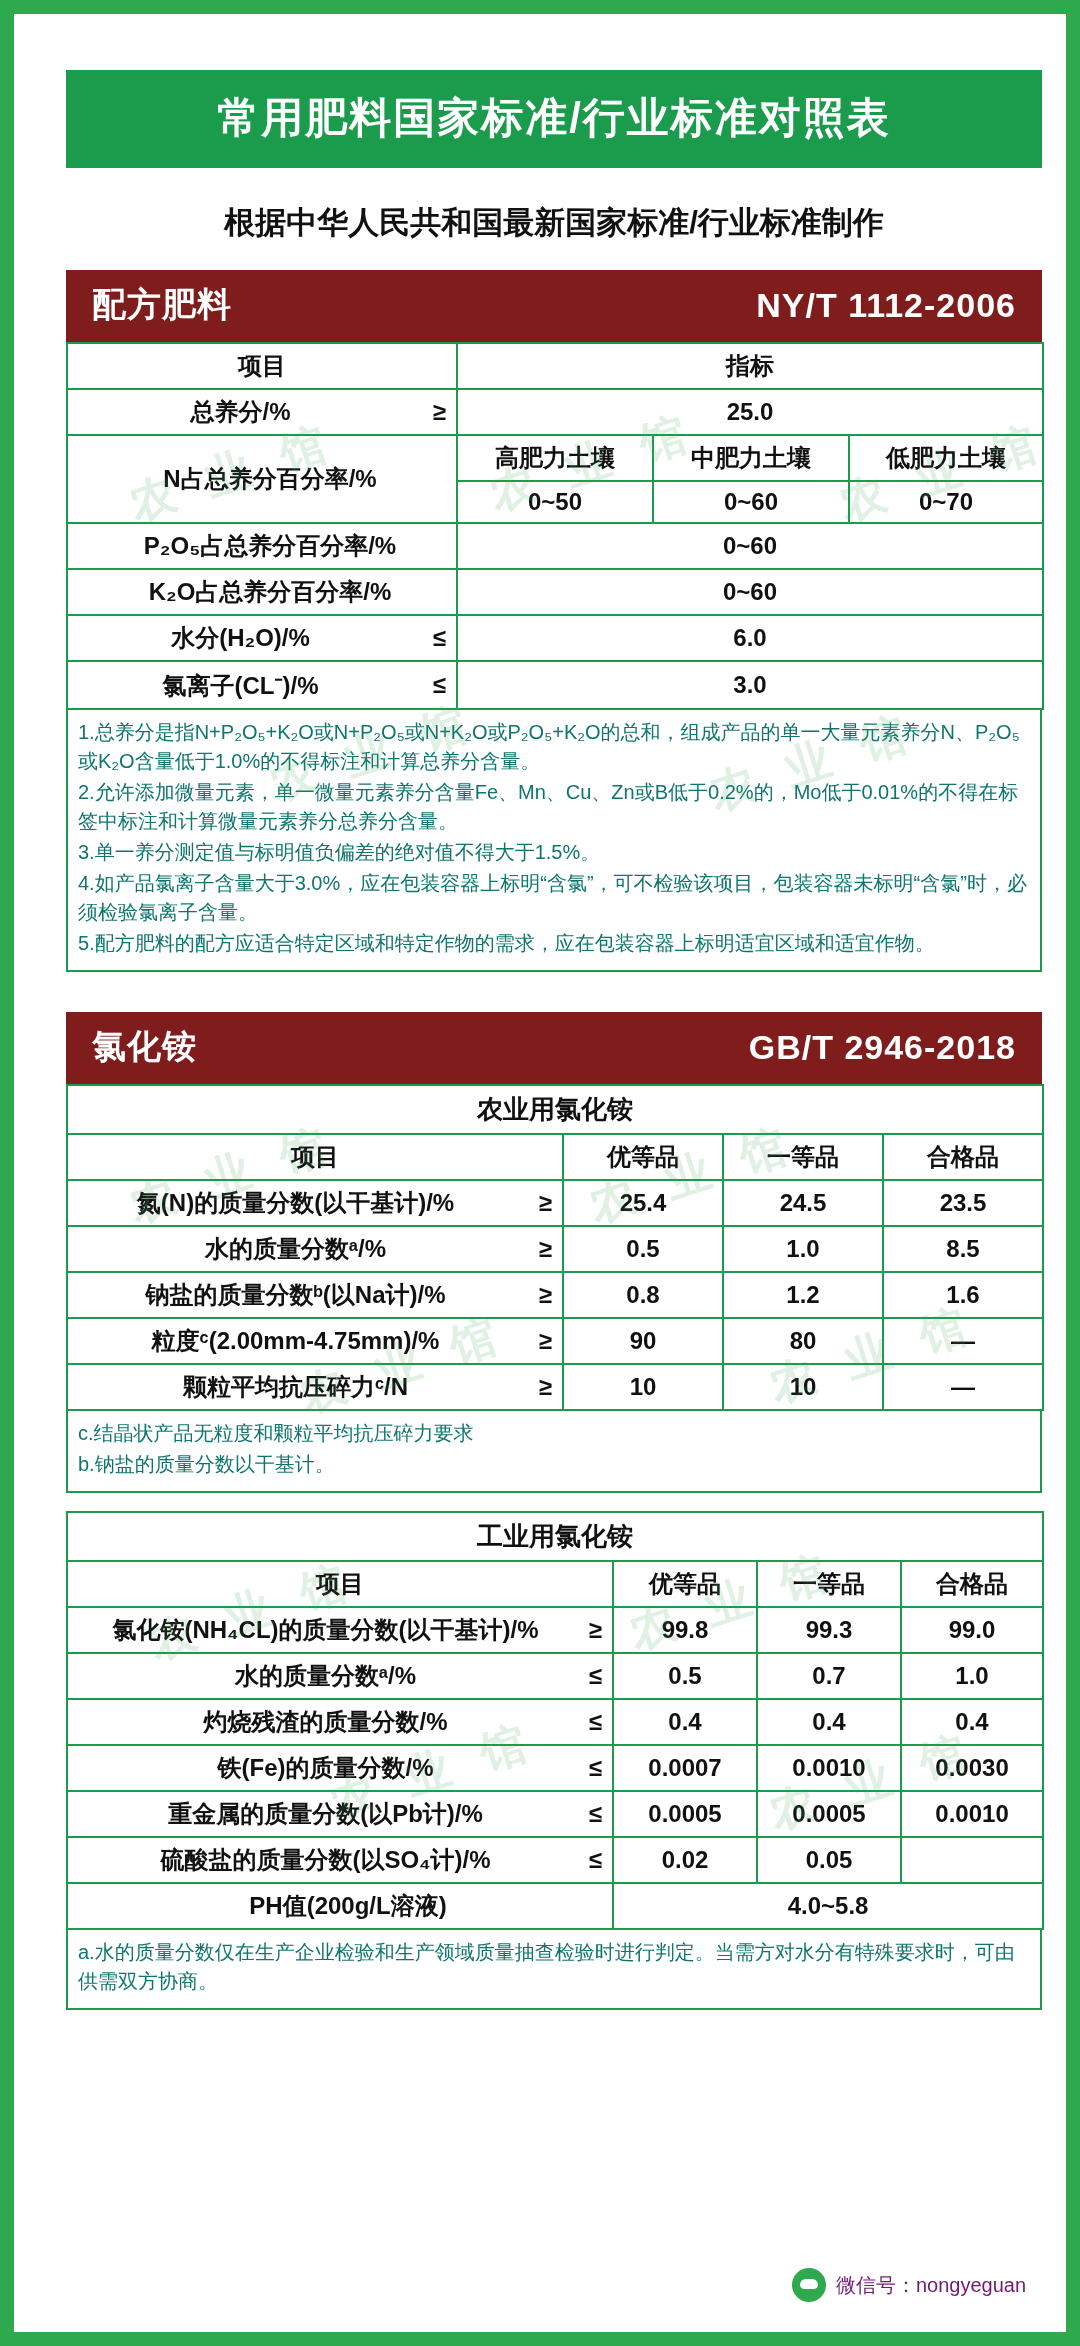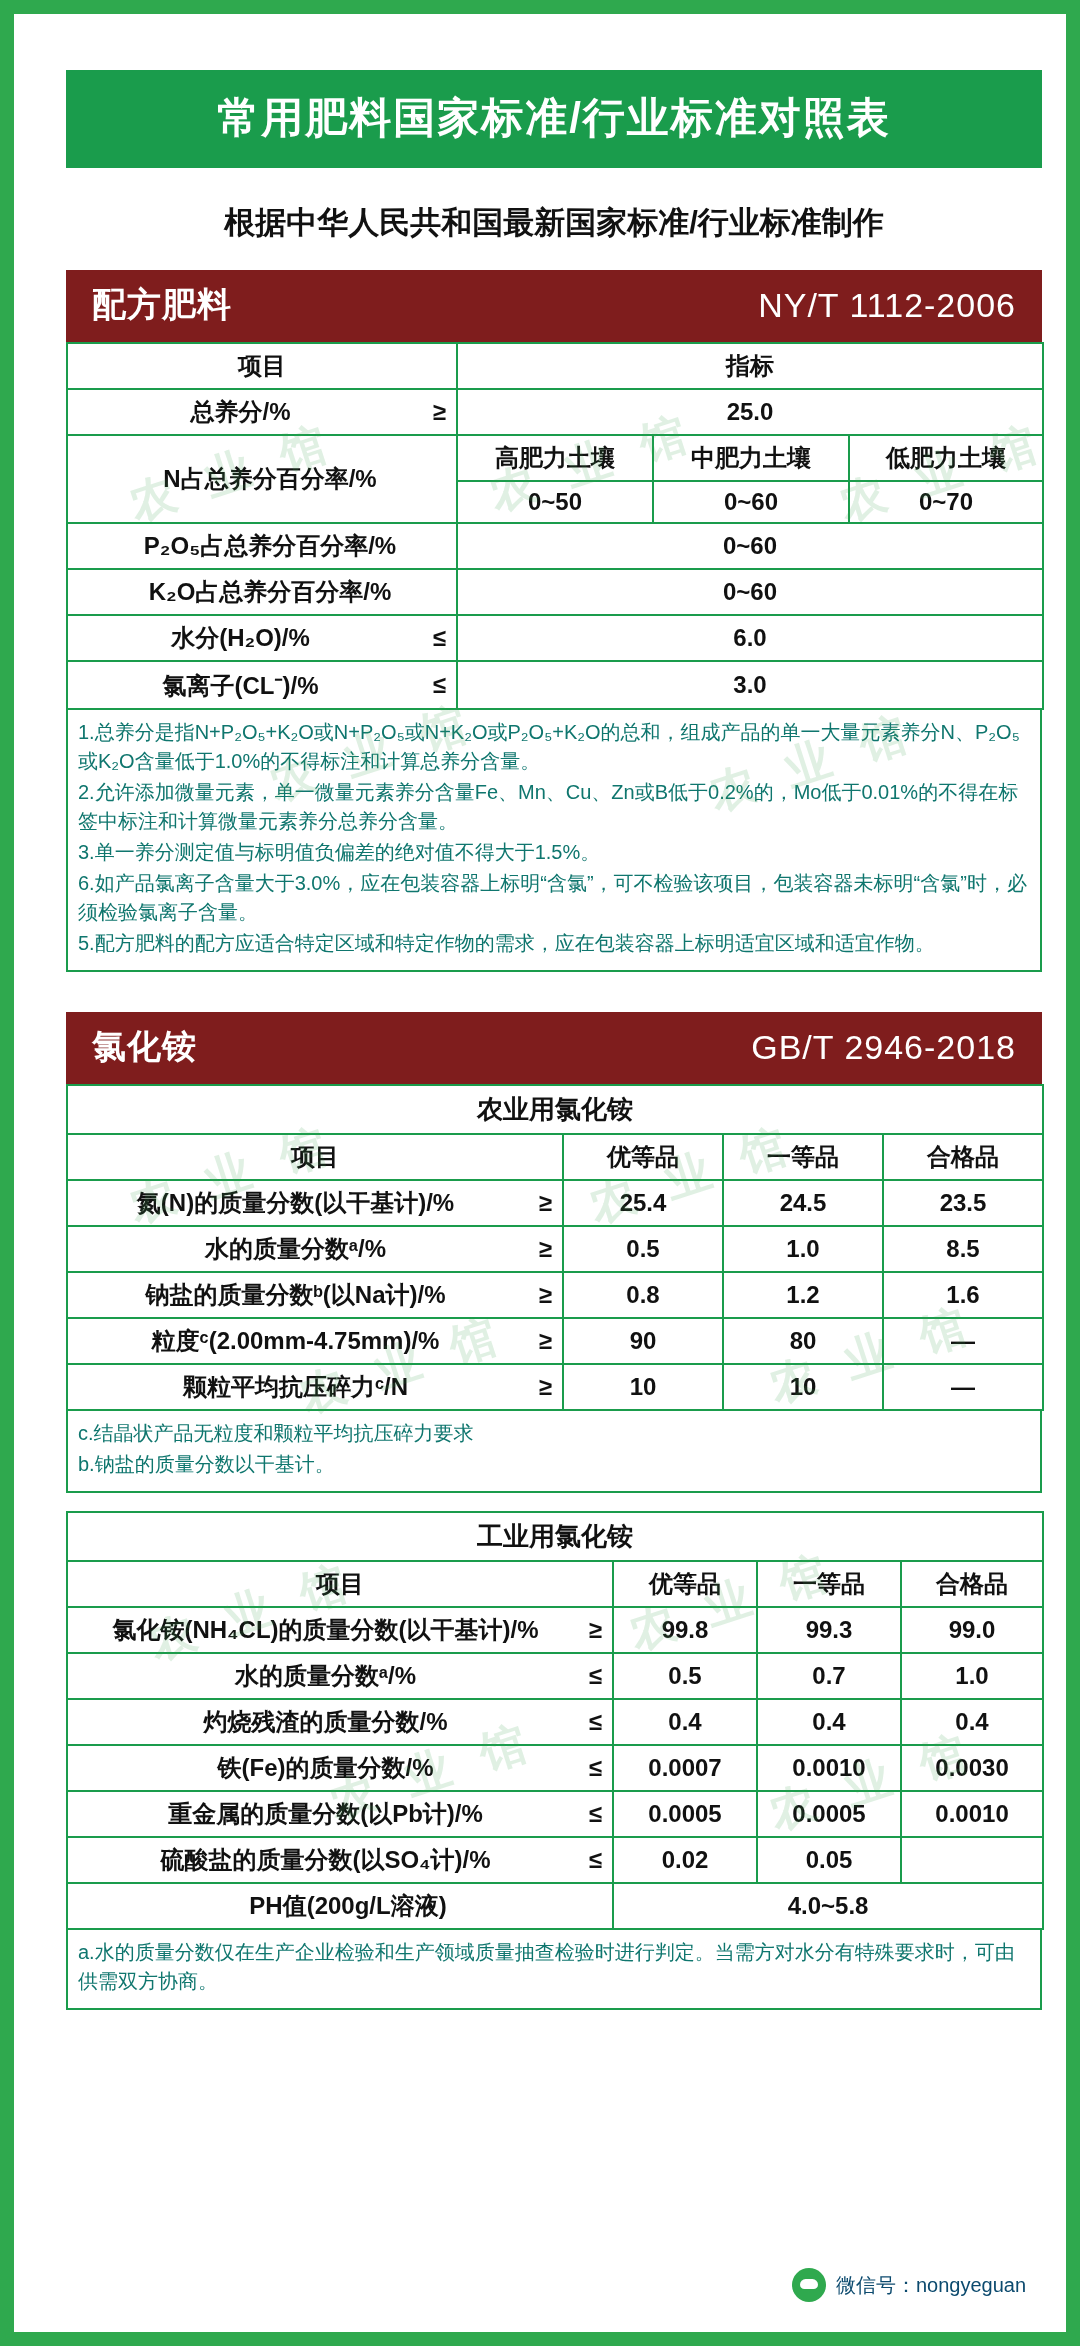--- a/index.html
+++ b/index.html
@@ -56,21 +56,21 @@
     padding: 12px 26px 14px 26px;
     margin-top: 10px;
   }
   .sec-head .name {
     font-size: 34px;
     font-weight: bold;
     letter-spacing: 1px;
   }
   .sec-head .code {
     font-size: 34px;
-    font-weight: normal;
+    font-weight: bold;
     letter-spacing: 1px;
   }
   table {
     border-collapse: collapse;
     width: 100%;
     table-layout: fixed;
   }
   table td, table th {
     border: 2px solid #1a9c4c;
     font-size: 24px;
@@ -138,21 +138,21 @@
   .wechat-badge::after{
     content: "";
     position: absolute;
     left: 8px; top: 11px;
     width: 18px; height: 10px;
     border-radius: 9px 9px 7px 7px;
     background: #fff;
   }
   .footer-text {
     font-size: 20px;
-    color: #0c4a6e;
+    color: #701a75;
   }
 </style>
 </head>
 <body>
 
 <div class="page-border">
   <div class="inner">
 
     <div class="title-banner">常用肥料国家标准/行业标准对照表</div>
     <div class="subtitle">根据中华人民共和国最新国家标准/行业标准制作</div>
@@ -216,21 +216,21 @@
           <td class="sym">≤</td>
           <td colspan="3">3.0</td>
         </tr>
       </tbody>
         </table>
 
       <div class="notes">
         <div>1.总养分是指N+P₂O₅+K₂O或N+P₂O₅或N+K₂O或P₂O₅+K₂O的总和，组成产品的单一大量元素养分N、P₂O₅或K₂O含量低于1.0%的不得标注和计算总养分含量。</div>
         <div>2.允许添加微量元素，单一微量元素养分含量Fe、Mn、Cu、Zn或B低于0.2%的，Mo低于0.01%的不得在标签中标注和计算微量元素养分总养分含量。</div>
         <div>3.单一养分测定值与标明值负偏差的绝对值不得大于1.5%。</div>
-        <div>6.如产品氯离子含量大于3.0%，应在包装容器上标明“含氯”，可不检验该项目，包装容器未标明“含氯”时，必须检验氯离子含量。</div>
+        <div>4.如产品氯离子含量大于3.0%，应在包装容器上标明“含氯”，可不检验该项目，包装容器未标明“含氯”时，必须检验氯离子含量。</div>
         <div>5.配方肥料的配方应适合特定区域和特定作物的需求，应在包装容器上标明适宜区域和适宜作物。</div>
       </div>
     </div>
 
     <div class="sec-head" style="margin-top:40px;">
       <span class="name">氯化铵</span>
       <span class="code">GB/T 2946-2018</span>
     </div>
 
     <div class="tbl-wrap">

